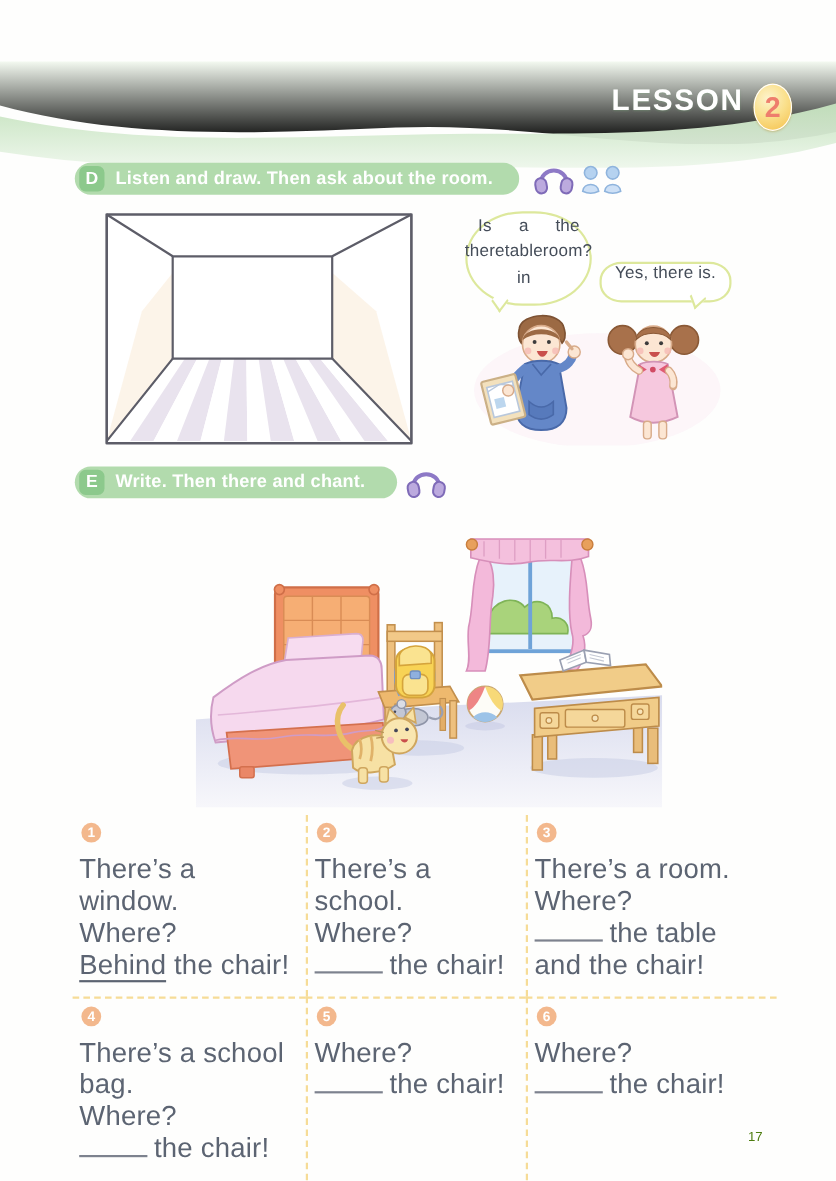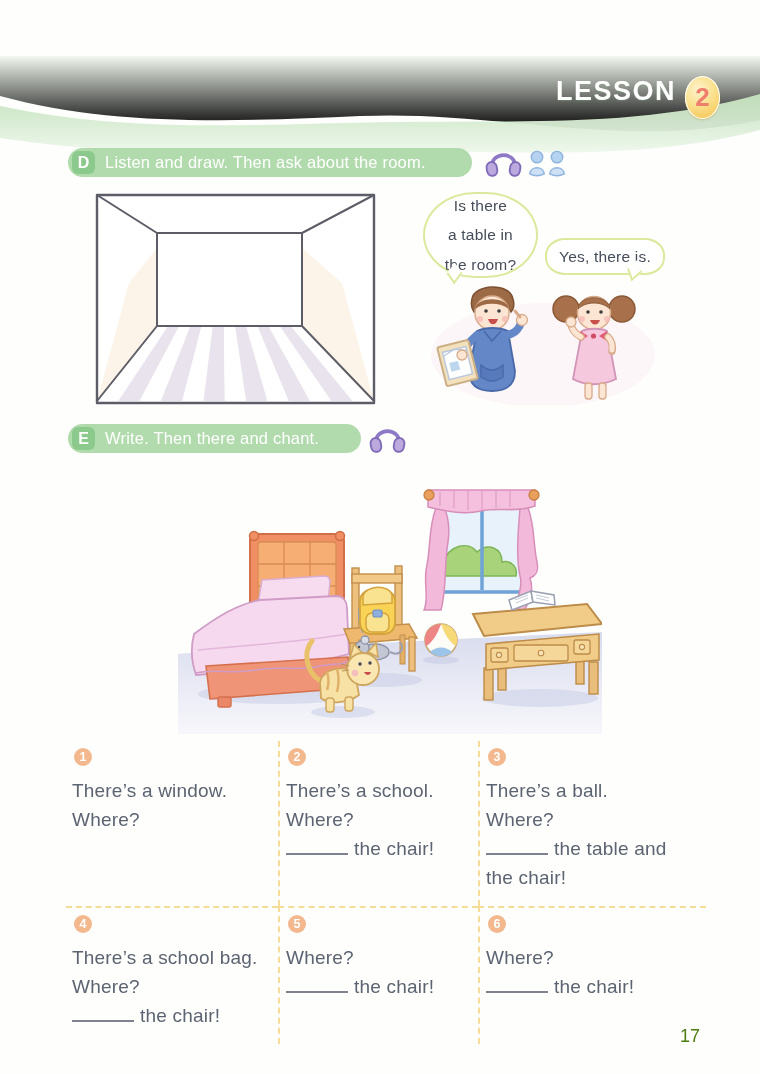--- a/index.html
+++ b/index.html
@@ -32,34 +32,34 @@
     position:absolute; height:29px; background:#b2dbad; border-radius:15px;
     display:flex; align-items:center; padding:0 14px 0 4px; gap:10px;
   }
   .bar-d { left:68px; top:148px; width:404px; }
   .bar-e { left:68px; top:424px; width:293px; }
   .section-badge {
     width:23px; height:23px; border-radius:6px; background:#8cc98c;
     color:#fff; font-weight:bold; font-size:16px;
     display:flex; align-items:center; justify-content:center; flex:0 0 auto;
   }
-  .section-title { color:#ffffff; font-weight:normal; font-size:16.5px; letter-spacing:.2px; white-space:nowrap; }
+  .section-title { color:#ffffff; font-weight:bold; font-size:16.5px; letter-spacing:.2px; white-space:nowrap; }
   .icon-abs { position:absolute; }
   
   .room-box { position:absolute; left:95px; top:193px; width:281px; height:212px; }
   
   .bubble {
     position:absolute; background:#fff; border:2px solid #dde89c;
     color:#454d59; text-align:center; z-index:2;
     font-size:15.5px; font-weight:500; letter-spacing:.2px;
   }
   .bubble-q { left:423px; top:192px; width:115px; height:86px; border-radius:52px / 43px;
-              display:flex; flex-direction:column; justify-content:space-between; line-height:1.5; }
+              display:flex; flex-direction:row; justify-content:center; line-height:1.5; }
   .bubble-a { left:545px; top:238px; width:120px; height:37px; border-radius:20px / 17px;
-              display:flex; align-items:center; justify-content:center; }
+              display:flex; justify-content:center; }
   .tail {
     position:absolute; width:13px; height:13px; background:#fff; z-index:3;
     border-right:2px solid #dde89c; border-bottom:2px solid #dde89c;
   }
   .tail-q { left:448px; top:267px; transform:rotate(55deg) skewX(18deg); }
   .tail-a { left:628px; top:264px; transform:rotate(70deg) skewX(22deg); }
   .kids-wrap { position:absolute; left:428px; top:277px; width:232px; height:128px; }
   
   .scene-wrap { position:absolute; left:178px; top:482px; width:424px; height:252px; }
   
@@ -68,25 +68,25 @@
     display:grid; grid-template-columns:212px 200px 228px;
   }
   .cell { padding:7px 10px 14px 6px; min-height:147px; }
   .cell.vline { border-left:2px dashed #f6dc97; }
   .cell.hline { border-top:2px dashed #f6dc97; min-height:124px; }
   .num {
     width:18px; height:18px; border-radius:50%; background:#f3b88d;
     color:#fff; font-size:12.5px; font-weight:bold;
     display:flex; align-items:center; justify-content:center; margin:0 0 10px 2px;
   }
-  .line { font-size:19px; line-height:29px; color:#5c London6472; color:#5c6472; letter-spacing:.2px; }
+  .line { font-size:25px; line-height:29px; color:#5c London6472; color:#5c6472; letter-spacing:.2px; }
   .answ { border-bottom:2px solid #5c6472; }
   .blank { display:inline-block; width:62px; height:13px; border-bottom:2px solid #7d828e; margin-right:6px; }
   
-  .page-num { position:absolute; left:680px; top:1026px; font-size:18px; color:#4d7c0f; }
+  .page-num { position:absolute; left:680px; top:1026px; font-size:12px; color:#4d7c0f; }
 </style>
 </head>
 <body>
 
 <div class="wave-wrap">
   <svg width="760" height="110" viewBox="0 0 760 110">
     <defs>
       <linearGradient id="g1" x1="0" y1="0" x2="0" y2="1">
         <stop offset="0" stop-color="#f3f9f0"></stop>
           <stop offset="1" stop-color="#bede b7" stop-opacity="1"></stop>
@@ -348,30 +348,31 @@
       </g>
     </g>
   </svg>
 </div>
 
 <div class="grid" id="grid">
     <div class="cell">
       <div class="num">1</div>
       <div class="line">There’s a window.</div>
       <div class="line">Where?</div>
+      <div class="line"><span class="answ">Behind</span> the chair!</div>
     </div>
     <div class="cell vline">
       <div class="num">2</div>
       <div class="line">There’s a school.</div>
       <div class="line">Where?</div>
       <div class="line"><span class="blank"></span>the chair!</div>
     </div>
     <div class="cell vline">
       <div class="num">3</div>
-      <div class="line">There’s a ball.</div>
+      <div class="line">There’s a room.</div>
       <div class="line">Where?</div>
       <div class="line"><span class="blank"></span>the table and the chair!</div>
     </div>
     <div class="cell hline">
       <div class="num">4</div>
       <div class="line">There’s a school bag.</div>
       <div class="line">Where?</div>
       <div class="line"><span class="blank"></span>the chair!</div>
     </div>
     <div class="cell vline hline">

